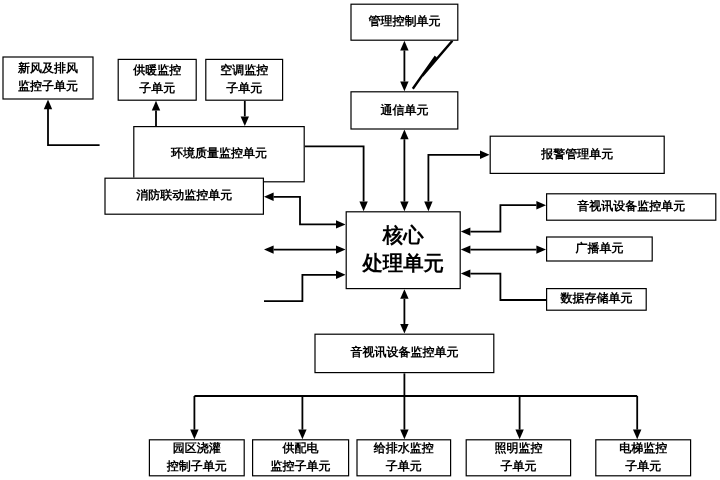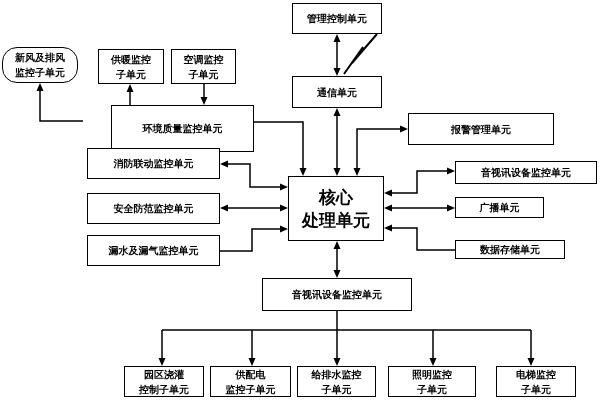--- a/index.html
+++ b/index.html
@@ -92,51 +92,49 @@
     <polyline points="337,330 337,358"></polyline>
     <polygon class="arrowhead" points="337,366 333.5,358 340.5,358"></polygon>
 
     <polyline points="433,330 433,358"></polyline>
     <polygon class="arrowhead" points="433,366 429.5,358 436.5,358"></polygon>
 
     <polyline points="531,330 531,358"></polyline>
     <polygon class="arrowhead" points="531,366 527.5,358 534.5,358"></polygon>
   </svg>
 
-  <div class="node" style="left:2px;top:47px;width:76px;height:36px;border-radius:15px;">新风及排风
+  <div class="node" style="left:2px;top:47px;width:76px;height:36px;">新风及排风
 监控子单元</div>
 
   <div class="node" style="left:98px;top:49px;width:66px;height:35px;">供暖监控
 子单元</div>
 
   <div class="node" style="left:171px;top:49px;width:65px;height:35px;">空调监控
 子单元</div>
 
   <div class="node" style="left:292px;top:3px;width:90px;height:31px;">管理控制单元</div>
 
   <div class="node" style="left:292px;top:76px;width:90px;height:32px;">通信单元</div>
 
   <div class="node" style="left:83px;top:105px;width:143px;height:47px;margin-left:28px;">环境质量监控单元</div>
 
   <div class="node" style="left:408px;top:113px;width:146px;height:32px;">报警管理单元</div>
 
   <div class="node" style="left:87px;top:148px;width:133px;height:31px;">消防联动监控单元</div>
 
-  <div class="node" style="left:87px;top:193px;width:133px;height:31px;">安全防范监控单元</div>
 
-  <div class="node" style="left:87px;top:235px;width:133px;height:31px;">漏水及漏气监控单元</div>
 
   <div class="node big" style="left:288px;top:176px;width:96px;height:65px;">核心
 处理单元</div>
 
   <div class="node" style="left:455px;top:161px;width:142px;height:23px;">音视讯设备监控单元</div>
 
   <div class="node" style="left:455px;top:197px;width:89px;height:21px;">广播单元</div>
 
-  <div class="node" style="left:455px;top:240px;width:110px;height:19px;">数据存储单元</div>
+  <div class="node" style="left:455px;top:240px;width:84px;height:19px;">数据存储单元</div>
 
   <div class="node" style="left:262px;top:278px;width:150px;height:33px;">音视讯设备监控单元</div>
 
   <div class="node" style="left:124px;top:366px;width:80px;height:31px;">园区浇灌
 控制子单元</div>
 
   <div class="node" style="left:210px;top:366px;width:81px;height:31px;">供配电
 监控子单元</div>
 
   <div class="node" style="left:297px;top:366px;width:79px;height:31px;">给排水监控

